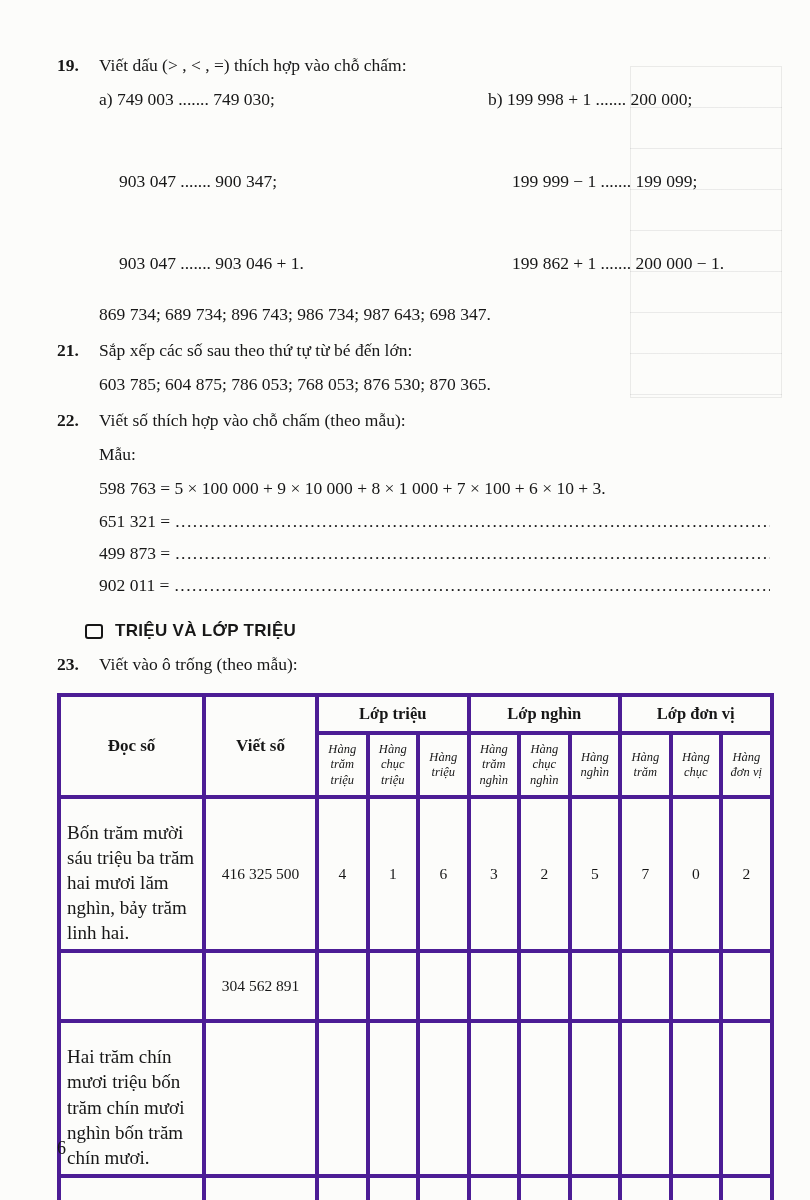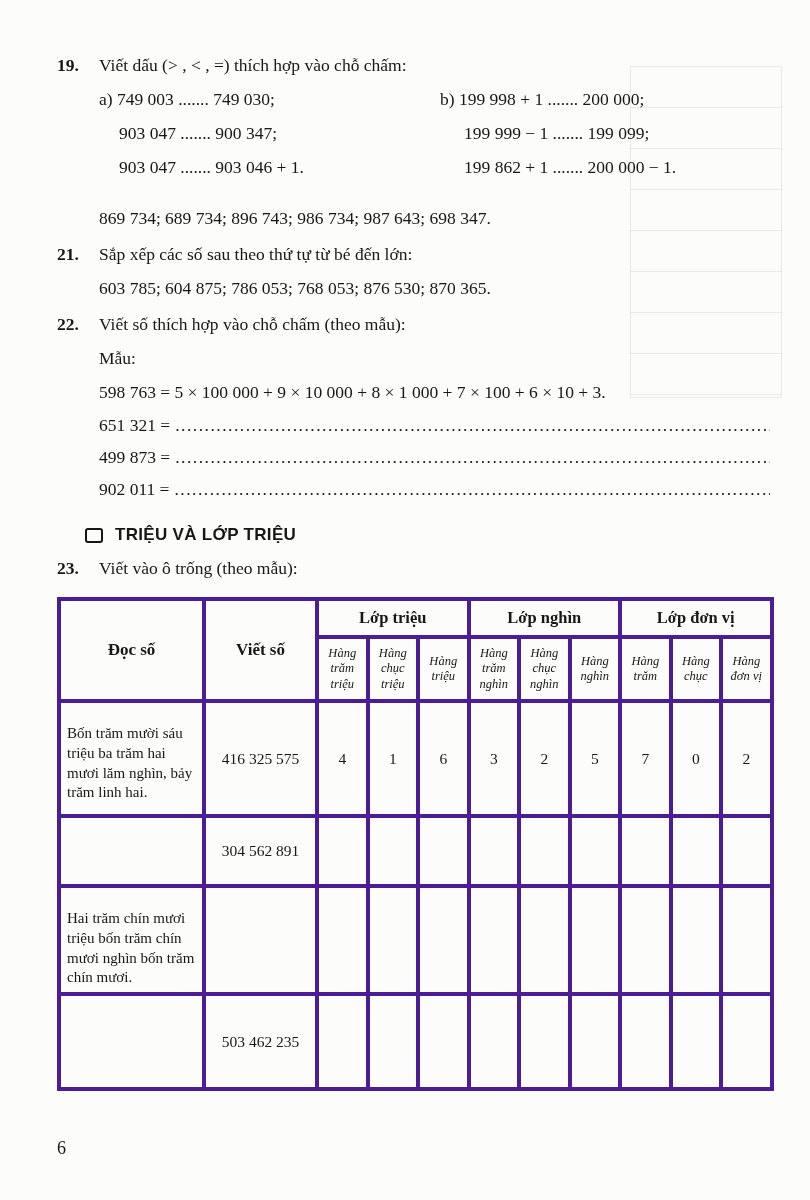--- a/index.html
+++ b/index.html
@@ -21,21 +21,21 @@
       rgba(0,0,0,0) 0px, rgba(0,0,0,0) 40px,
       rgba(80,80,80,0.10) 40px, rgba(80,80,80,0.10) 41px);
     pointer-events:none;
   }
 
   .ex { position:relative; }
   .ex-head { display:flex; font-size:17.5px; line-height:34px; }
   .ex-num  { flex:0 0 42px; font-weight:bold; }
   .ex-body { margin-left:42px; font-size:17.5px; line-height:34px; }
 
-  .cmp-grid { display:grid; grid-template-columns:341px 1fr; }
+  .cmp-grid { display:grid; grid-template-columns:341px 1fr;gap:48px; }
   .cmp-line { white-space:nowrap; }
   .ind-a { padding-left:20px; }
   .ind-b { padding-left:24px; }
 
   .mb8  { margin-bottom:17px; }
   .mb2  { margin-bottom:2px; }
 
   .blank-line { display:flex; line-height:32px; }
   .blank-pre  { white-space:nowrap; margin-right:5px; }
   .dotfill    { flex:1; overflow:hidden; white-space:nowrap; letter-spacing:1.5px; }
@@ -56,21 +56,21 @@
     border-collapse:collapse; table-layout:fixed;
     width:713px; margin-top:12px;
   }
   .pv-table th, .pv-table td { border:4px solid #4c1d95; }
   .th-main  { font-size:17px; font-weight:bold; vertical-align:middle; text-align:center; }
   .th-group { font-size:16.5px; font-weight:bold; text-align:center; vertical-align:middle; }
   .th-sub   {
     font-style:italic; font-weight:normal; font-size:12.5px; line-height:1.22;
     white-space:pre-line; text-align:center; vertical-align:middle; padding:4px 1px;
   }
-  .td-doc   { font-size:15px; line-height:1.32; vertical-align:top; text-align:left; padding:21px 4px 4px 6px; }
+  .td-doc   { font-size:19px; line-height:1.32; vertical-align:top; text-align:left; padding:21px 4px 4px 6px; }
   .td-viet  { font-size:15.5px; text-align:center; vertical-align:middle; }
   .td-digit { font-size:15.5px; text-align:center; vertical-align:middle; }
 
   .tr-grp { height:38px; }
   .tr-sub { height:64px; }
   .tr-r1  { height:115px; }
   .tr-r2  { height:70px; }
   .tr-r3  { height:105px; }
   .tr-r4  { height:95px; }
 
@@ -190,21 +190,21 @@
 trăm</th>
           <th class="th-sub">Hàng
 chục</th>
           <th class="th-sub">Hàng
 đơn vị</th>
         </tr>
       </thead>
       <tbody>
         <tr class="tr-r1">
           <td class="td-doc">Bốn trăm mười sáu triệu ba trăm hai mươi lăm nghìn, bảy trăm linh hai.</td>
-          <td class="td-viet">416 325 575</td>
+          <td class="td-viet">416 325 500</td>
           <td class="td-digit">4</td>
           <td class="td-digit">1</td>
           <td class="td-digit">6</td>
           <td class="td-digit">3</td>
           <td class="td-digit">2</td>
           <td class="td-digit">5</td>
           <td class="td-digit">7</td>
           <td class="td-digit">0</td>
           <td class="td-digit">2</td>
         </tr>

